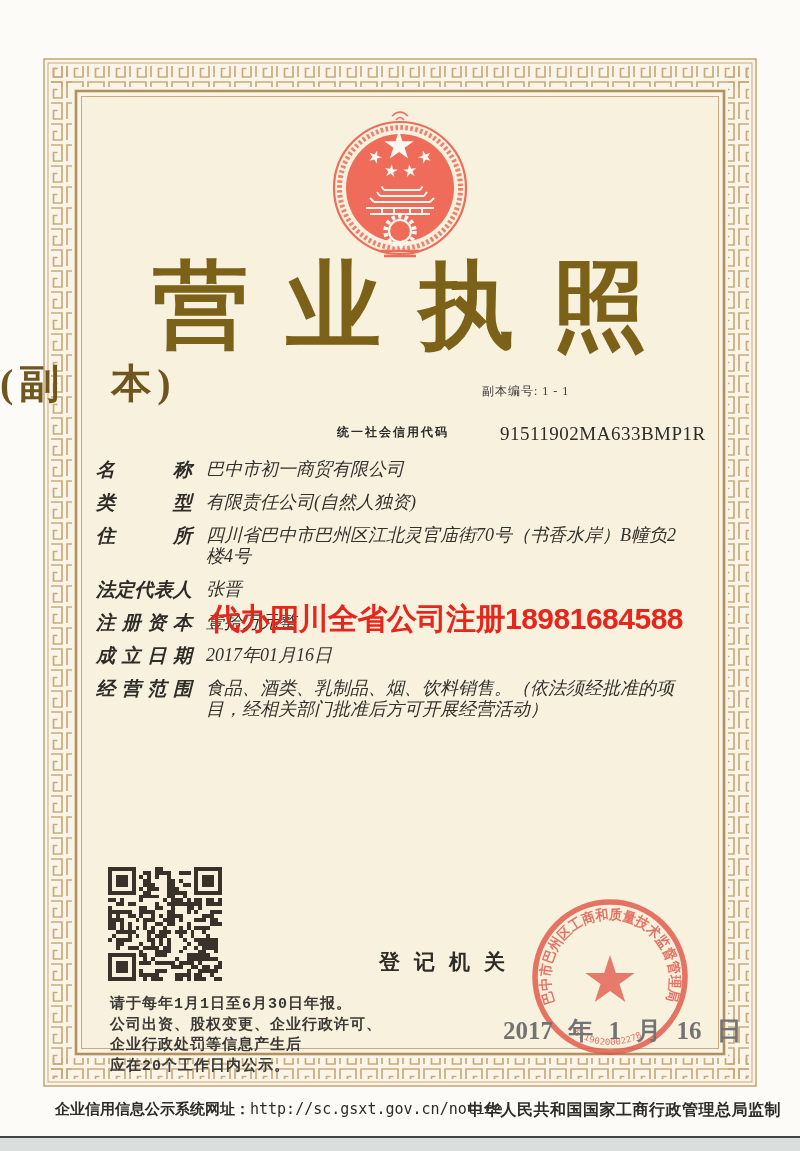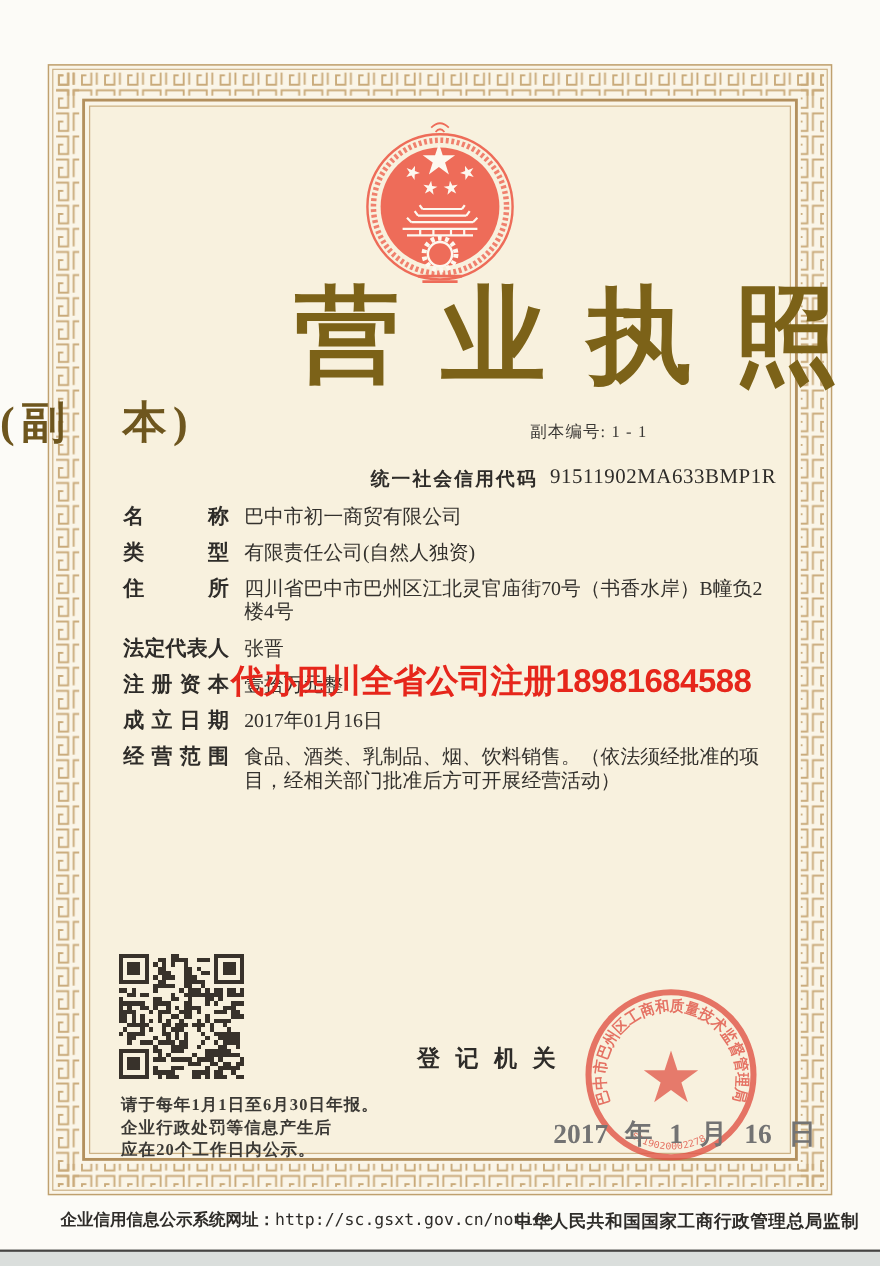--- a/index.html
+++ b/index.html
@@ -1,41 +1,41 @@
 <!DOCTYPE html>
 <html><head>
 <meta charset="utf-8">
 <style>
   html,body{margin:0;padding:0;}
   body{font-family:"Liberation Sans",sans-serif;background:#e8e8e6;}
   .page{position:relative;width:800px;height:1151px;background:#fcfbf7;overflow:hidden;margin:0 auto;}
   .border-svg{position:absolute;left:43px;top:58px;}
   .abs{position:absolute;}
   .emblem{left:322px;top:110px;}
-  .doc-title{left:0;top:258px;width:800px;text-align:right;font-size:95px;font-weight:bold;
+  .doc-title{left:0;top:258px;width:800px;text-align:center;font-size:95px;font-weight:bold;
     color:#7c6218;letter-spacing:38px;text-indent:38px;white-space:nowrap;line-height:1;}
   .doc-subtitle{left:0;top:362px;width:800px;text-align:left;font-size:40px;font-weight:bold;
     color:#6e561e;letter-spacing:6px;line-height:1.1;font-family:"Liberation Serif",serif;}
-  .copy-no{left:482px;top:383px;font-size:15px;color:#3a3835;font-family:"Liberation Serif",serif;letter-spacing:1px;}
-  .code-label{left:337px;top:424px;font-size:17px;font-weight:bold;color:#2e2c29;letter-spacing:2px;}
+  .copy-no{left:482px;top:383px;font-size:12px;color:#3a3835;font-family:"Liberation Serif",serif;letter-spacing:1px;}
+  .code-label{left:337px;top:424px;font-size:12px;font-weight:bold;color:#2e2c29;letter-spacing:2px;}
   .code-value{left:500px;top:423px;font-size:19px;color:#2e2c29;font-family:"Liberation Serif",serif;letter-spacing:.5px;}
-  .fields{left:112px;top:459px;width:588px;}
+  .fields{left:96px;top:459px;width:588px;font-style:italic;}
   .frow{display:flex;margin-bottom:12px;}
   .flabel{width:96px;min-width:96px;font-size:19px;font-weight:bold;color:#2e2c29;
     text-align:justify;text-align-last:justify;line-height:21px;margin-right:14px;}
   .fvalue{font-size:18px;color:#33312d;line-height:21px;font-family:"Liberation Serif",serif;width:478px;}
   .promo{left:210px;top:599px;font-size:30px;font-weight:bold;color:#e6261b;white-space:nowrap;
     letter-spacing:-.5px;z-index:6;}
   .qr{left:108px;top:867px;}
   .reg-label{left:379px;top:948px;font-size:21px;font-weight:bold;color:#2e2c29;letter-spacing:14px;white-space:nowrap;}
   .seal{left:530px;top:897px;opacity:.88;}
   .issue-date{left:503px;top:1014px;font-size:25px;font-weight:bold;color:#737373;
     font-family:"Liberation Serif",serif;word-spacing:9px;white-space:nowrap;}
   .notice{left:110px;top:995px;font-size:15px;font-weight:bold;color:#3b3935;
-    font-family:Liberation Serif, serif;line-height:20.5px;letter-spacing:1px;}
+    font-family:Liberation Mono, monospace;line-height:20.5px;letter-spacing:1px;}
   .footer-left{left:55px;top:1100px;font-size:15px;color:#2e2c29;white-space:nowrap;}
   .footer-left .lab{font-weight:bold;font-family:"Liberation Serif",serif;margin-top:20px;}
   .footer-left .url{font-family:"DejaVu Sans Mono",monospace;font-size:15px;margin-top:16px;}
   .footer-right{left:0;top:1100px;width:745px;text-align:right;font-size:16px;font-weight:bold;
     color:#2e2c29;font-family:"Liberation Serif",serif;letter-spacing:.5px;margin-left:36px;}
   .scan-edge{left:0;top:1136px;width:800px;height:15px;background:#dadedc;border-top:2px solid #454442;}
   .faint{color:#9aa4ad;opacity:.07;font-size:54px;font-weight:bold;letter-spacing:8px;white-space:nowrap;}
 </style>
 </head>
 <body>
@@ -461,20 +461,21 @@
       <path d="M0 0 h7 v7 h-7 z M1 1 v5 h5 v-5 z" fill="#38322b" fill-rule="evenodd"></path>
       <rect x="2" y="2" width="3" height="3" fill="#38322b"></rect>
       <path d="M22 0 h7 v7 h-7 z M23 1 v5 h5 v-5 z" fill="#38322b" fill-rule="evenodd"></path>
       <rect x="24" y="2" width="3" height="3" fill="#38322b"></rect>
       <path d="M0 22 h7 v7 h-7 z M1 23 v5 h5 v-5 z" fill="#38322b" fill-rule="evenodd"></path>
       <rect x="2" y="24" width="3" height="3" fill="#38322b"></rect>
     </svg>
 
   <div class="abs notice">
     <div>请于每年1月1日至6月30日年报。</div>
+    <div>公司出资、股权变更、企业行政许可、</div>
     <div>企业行政处罚等信息产生后</div>
     <div>应在20个工作日内公示。</div>
   </div>
 
   <div class="abs reg-label">登记机关</div>
 
   <svg class="abs seal" width="160" height="160" viewBox="0 0 160 160" aria-hidden="true">
     <circle cx="80" cy="80" r="75" fill="none" stroke="#e05244" stroke-width="5.5" opacity=".9"></circle>
     <polygon points="0,-10 2.25,-3.09 9.51,-3.09 3.63,1.18 5.88,8.09 0,3.82 -5.88,8.09 -3.63,1.18 -9.51,-3.09 -2.25,-3.09" transform="translate(80,84) scale(2.6)" fill="#e05244" opacity=".85"></polygon>
     <defs>

